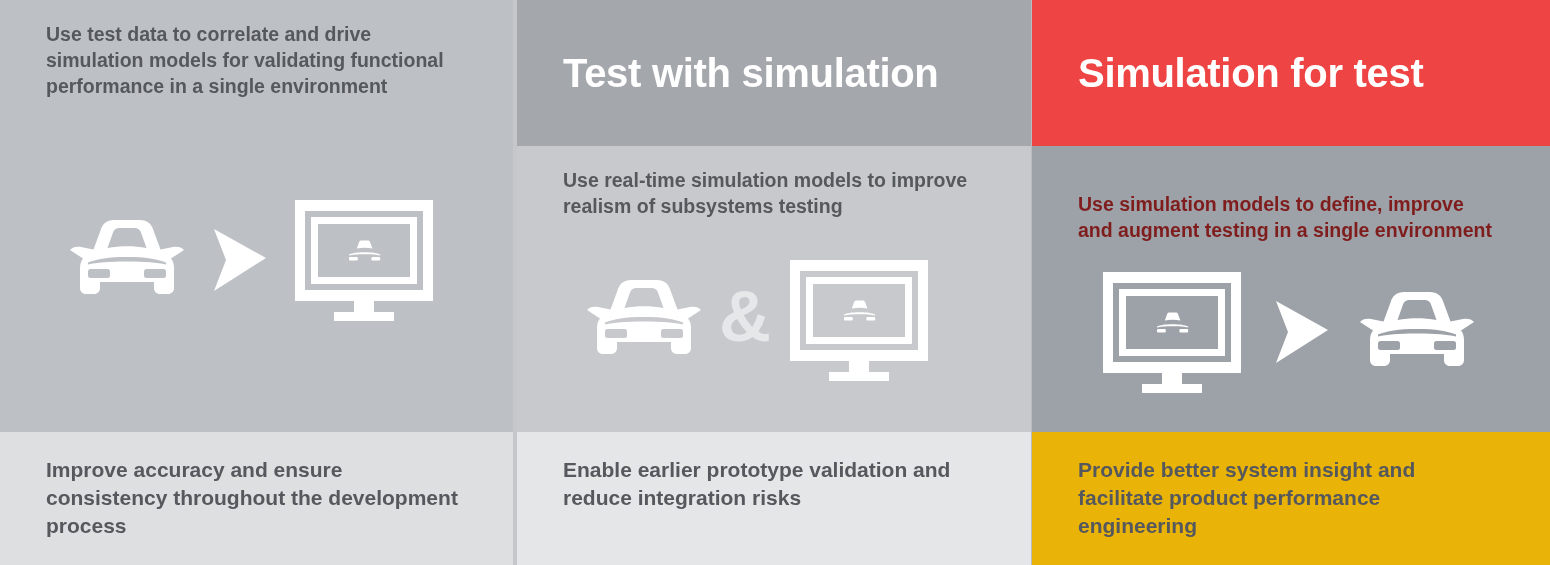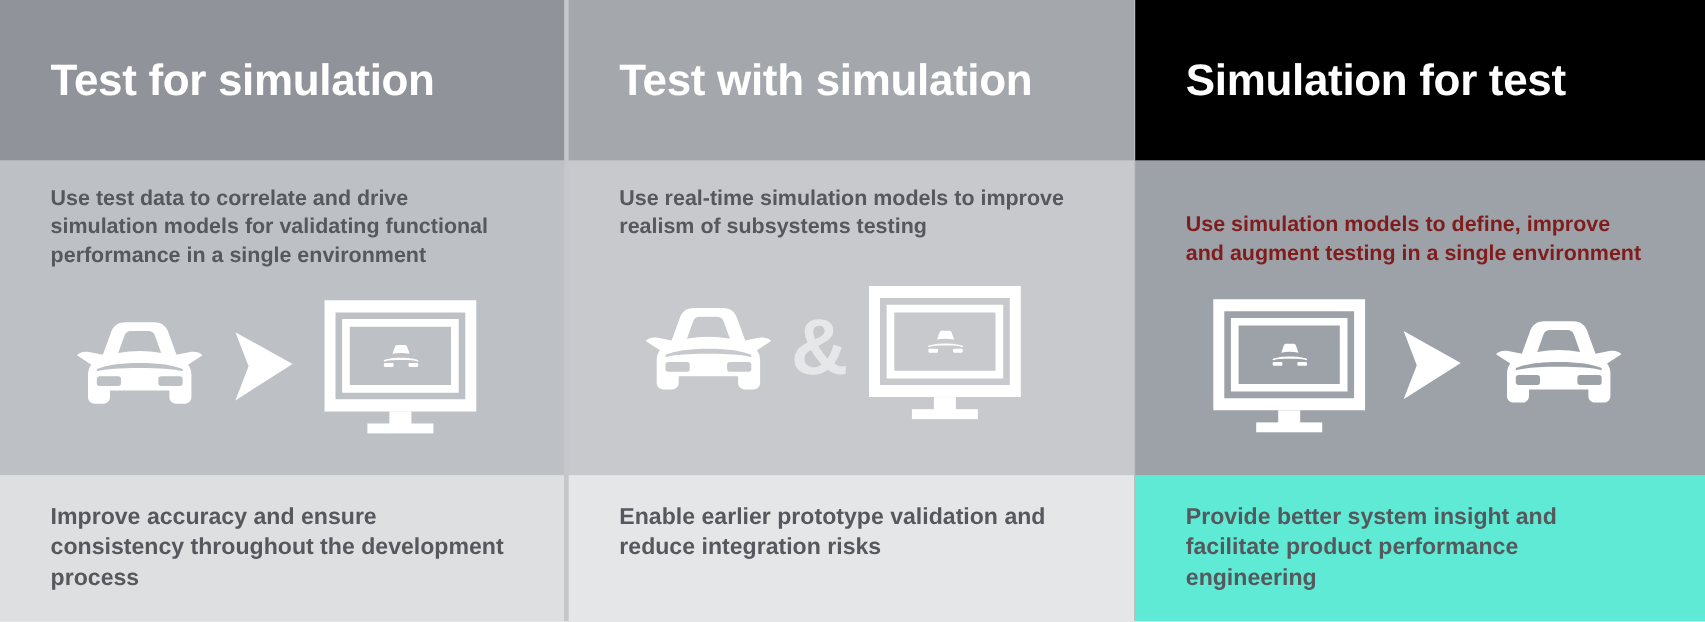--- a/index.html
+++ b/index.html
@@ -40,21 +40,21 @@
   .col-header {
     height: 146px;
     flex: 0 0 146px;
     display: flex;
     align-items: center;
     box-sizing: border-box;
     padding: 0 46px;
   }
   .col-1 .col-header { background: #90949a; }
   .col-2 .col-header { background: #a4a7ac; }
-  .col-3 .col-header { background: #000000; }
+  .col-3 .col-header { background: #ef4444; }
 
   .col-title {
     color: #ffffff;
     font-size: 40px;
     font-weight: 700;
     letter-spacing: -0.3px;
     line-height: 1.05;
     margin: 0;
     white-space: nowrap;
   }
@@ -109,42 +109,39 @@
 
   
   .col-footer {
     flex: 0 0 133px;
     height: 133px;
     box-sizing: border-box;
     padding: 24px 46px 0 46px;
   }
   .col-1 .col-footer { background: #dedfe1; }
   .col-2 .col-footer { background: #e5e6e8; }
-  .col-3 .col-footer { background: #5eead4; }
+  .col-3 .col-footer { background: #eab308; }
 
   .col-outcome {
     color: #55585c;
     font-size: 21px;
     font-weight: 700;
     line-height: 1.33;
     margin: 0;
     max-width: 430px;
   }
   .col-2 .col-outcome { max-width: 460px; }
 </style>
 </head>
 <body>
 
 <div class="board">
 
   <div class="column col-1">
 
-    <div class="col-header">
-      <h1 class="col-title">Test for simulation</h1>
-    </div>
 
     <div class="col-body">
       <p class="col-desc">Use test data to correlate and drive simulation models for validating functional performance in a single environment</p>
 
       <div class="icon-row">
 
         <span class="icon-slot">
           <svg width="118" height="92" viewBox="0 0 118 92" aria-hidden="true">
             <path fill="#ffffff" d="M25.5 35.5 L32.5 16.5 C34.5 9.5 39 6 46 6 L72 6 C79 6 83.5 9.5 85.5 16.5 L92.5 35.5 L105 33 C110 32.2 114 33.5 116 36 L103 44.5 C105 47 106 50 106 54 L106 74 C106 77.5 103.5 80 100 80 L92 80 C88.5 80 86 77.5 86 74 L86 68 L32 68 L32 74 C32 77.5 29.5 80 26 80 L18 80 C14.5 80 12 77.5 12 74 L12 54 C12 50 13 47 15 44.5 L2 36 C4 33.5 8 32.2 13 33 Z"></path>
             <path fill="#bdc0c5" d="M39.5 34 L45 18.5 C46 15.5 48 14 51.5 14 L66.5 14 C70 14 72 15.5 73 18.5 L78.5 34 C66 31.5 52 31.5 39.5 34 Z"></path>

